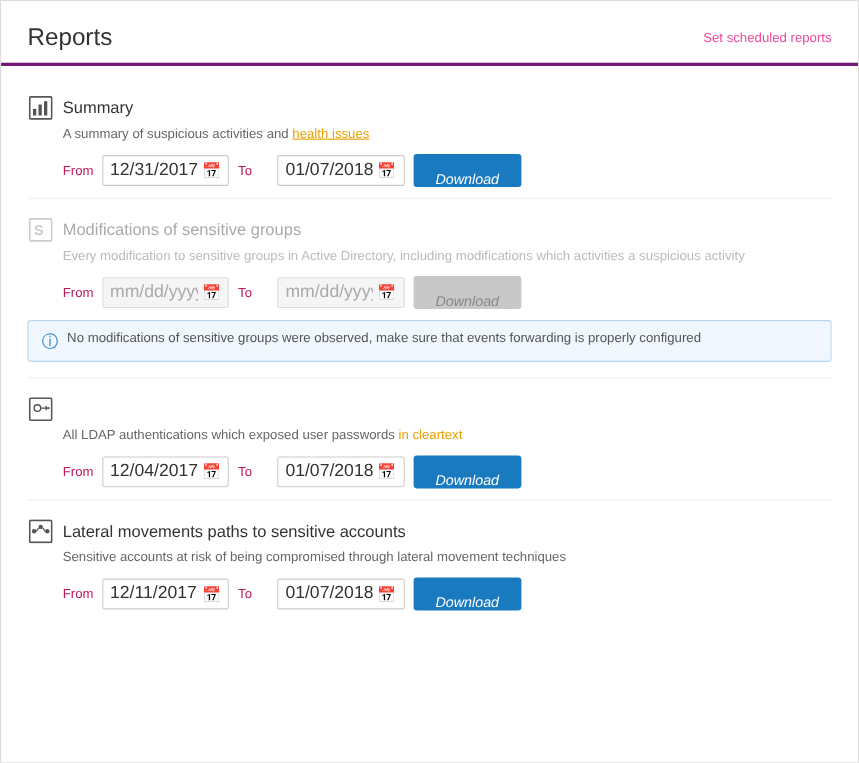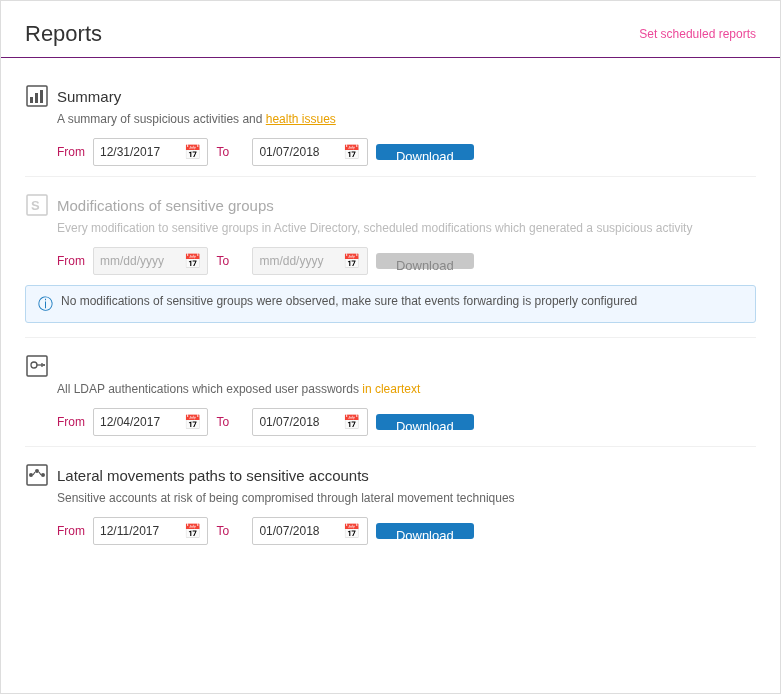--- a/index.html
+++ b/index.html
@@ -14,21 +14,21 @@
       min-height: 694px;
       background: #fff;
       border: 1px solid #ddd;
       position: relative;
     }
     .page-header {
       display: flex;
       justify-content: space-between;
       align-items: flex-start;
       padding: 20px 24px 10px 24px;
-      border-bottom: 1px solid #701a75;
+      border-bottom: 3px solid #701a75;
     }
     .page-title {
       font-size: 22px;
       font-weight: 400;
       color: #333;
     }
     .scheduled-reports-link {
       color: #ec4899;
       font-size: 12px;
       cursor: pointer;
@@ -104,21 +104,21 @@
       padding: 0 6px;
       gap: 4px;
     }
     .date-input-wrapper.disabled {
       background: #f5f5f5;
       border-color: #ddd;
     }
     .date-input {
       border: none;
       outline: none;
-      font-size: 12px;
+      font-size: 16px;
       color: #333;
       width: 80px;
       background: transparent;
     }
     .date-input::placeholder {
       color: #aaa;
     }
     .date-input.disabled {
       color: #a16207;
     }
@@ -128,25 +128,26 @@
       cursor: pointer;
     }
     .calendar-icon.disabled {
       color: #ccc;
     }
     .download-btn {
       background: #1a7abf;
       color: #fff;
       border: none;
       border-radius: 3px;
-      padding: 5px 20px;
+      padding: 15px 20px;
       font-size: 13px;
       cursor: pointer;
       height: 16px;
       white-space: nowrap;
+      font-style: italic;
     }
     .download-btn.disabled {
       background: #c8c8c8;
       color: #888;
       cursor: default;
     }
     .info-banner {
       display: flex;
       align-items: flex-start;
       background: #f0f7ff;
@@ -212,21 +213,21 @@
     <div class="report-section">
       <div class="report-header">
         <div class="report-icon">
           <svg width="22" height="22" viewBox="0 0 22 22" fill="none">
             <rect x="1" y="1" width="20" height="20" rx="1" stroke="#ccc" stroke-width="1.5" fill="none"></rect>
             <text x="5" y="16" font-size="13" fill="#ccc" font-weight="bold">S</text>
           </svg>
         </div>
         <span class="report-title disabled">Modifications of sensitive groups</span>
       </div>
-      <div class="report-desc disabled">Every modification to sensitive groups in Active Directory, scheduled modifications which generated a suspicious activity</div>
+      <div class="report-desc disabled">Every modification to sensitive groups in Active Directory, including modifications which activities a suspicious activity</div>
       <div class="date-row">
         <span class="date-label">From</span>
         <div class="date-input-wrapper disabled">
           <input class="date-input disabled" type="text" placeholder="mm/dd/yyyy" disabled="" style="">
           <span class="calendar-icon disabled">📅</span>
         </div>
         <span class="date-label">To</span>
         <div class="date-input-wrapper disabled">
           <input class="date-input disabled" type="text" placeholder="mm/dd/yyyy" disabled="" style="">
           <span class="calendar-icon disabled">📅</span>

